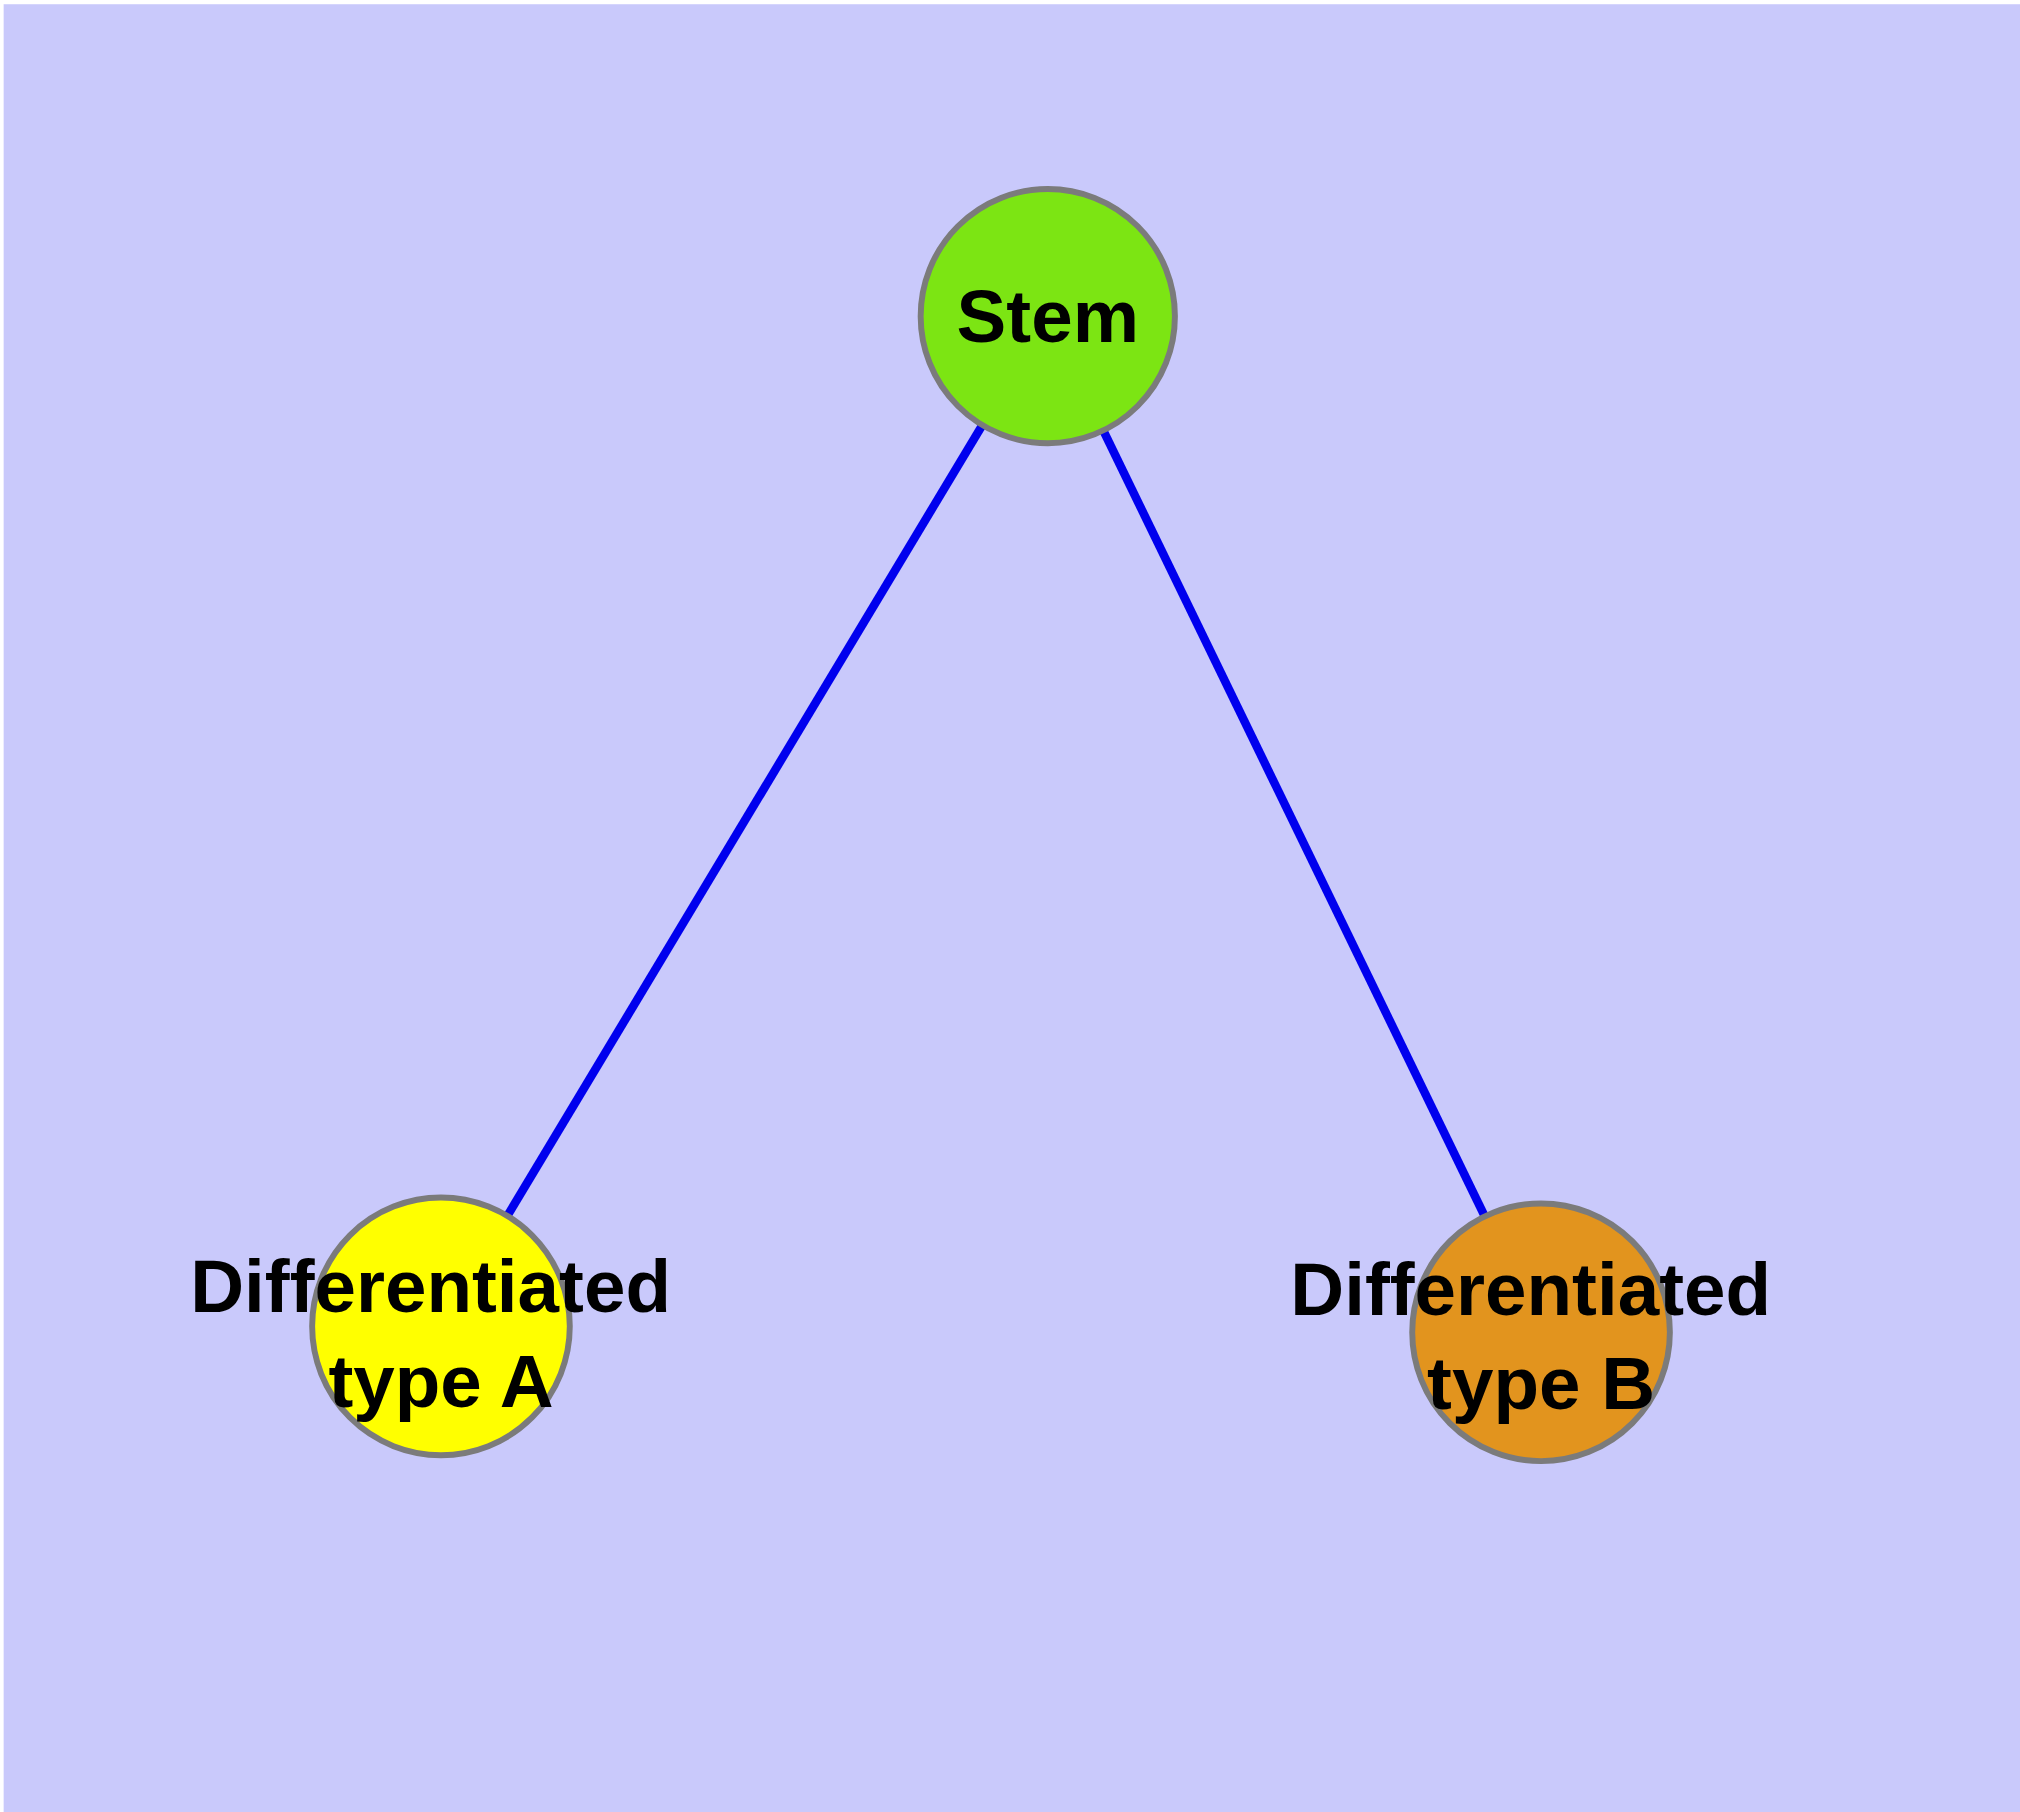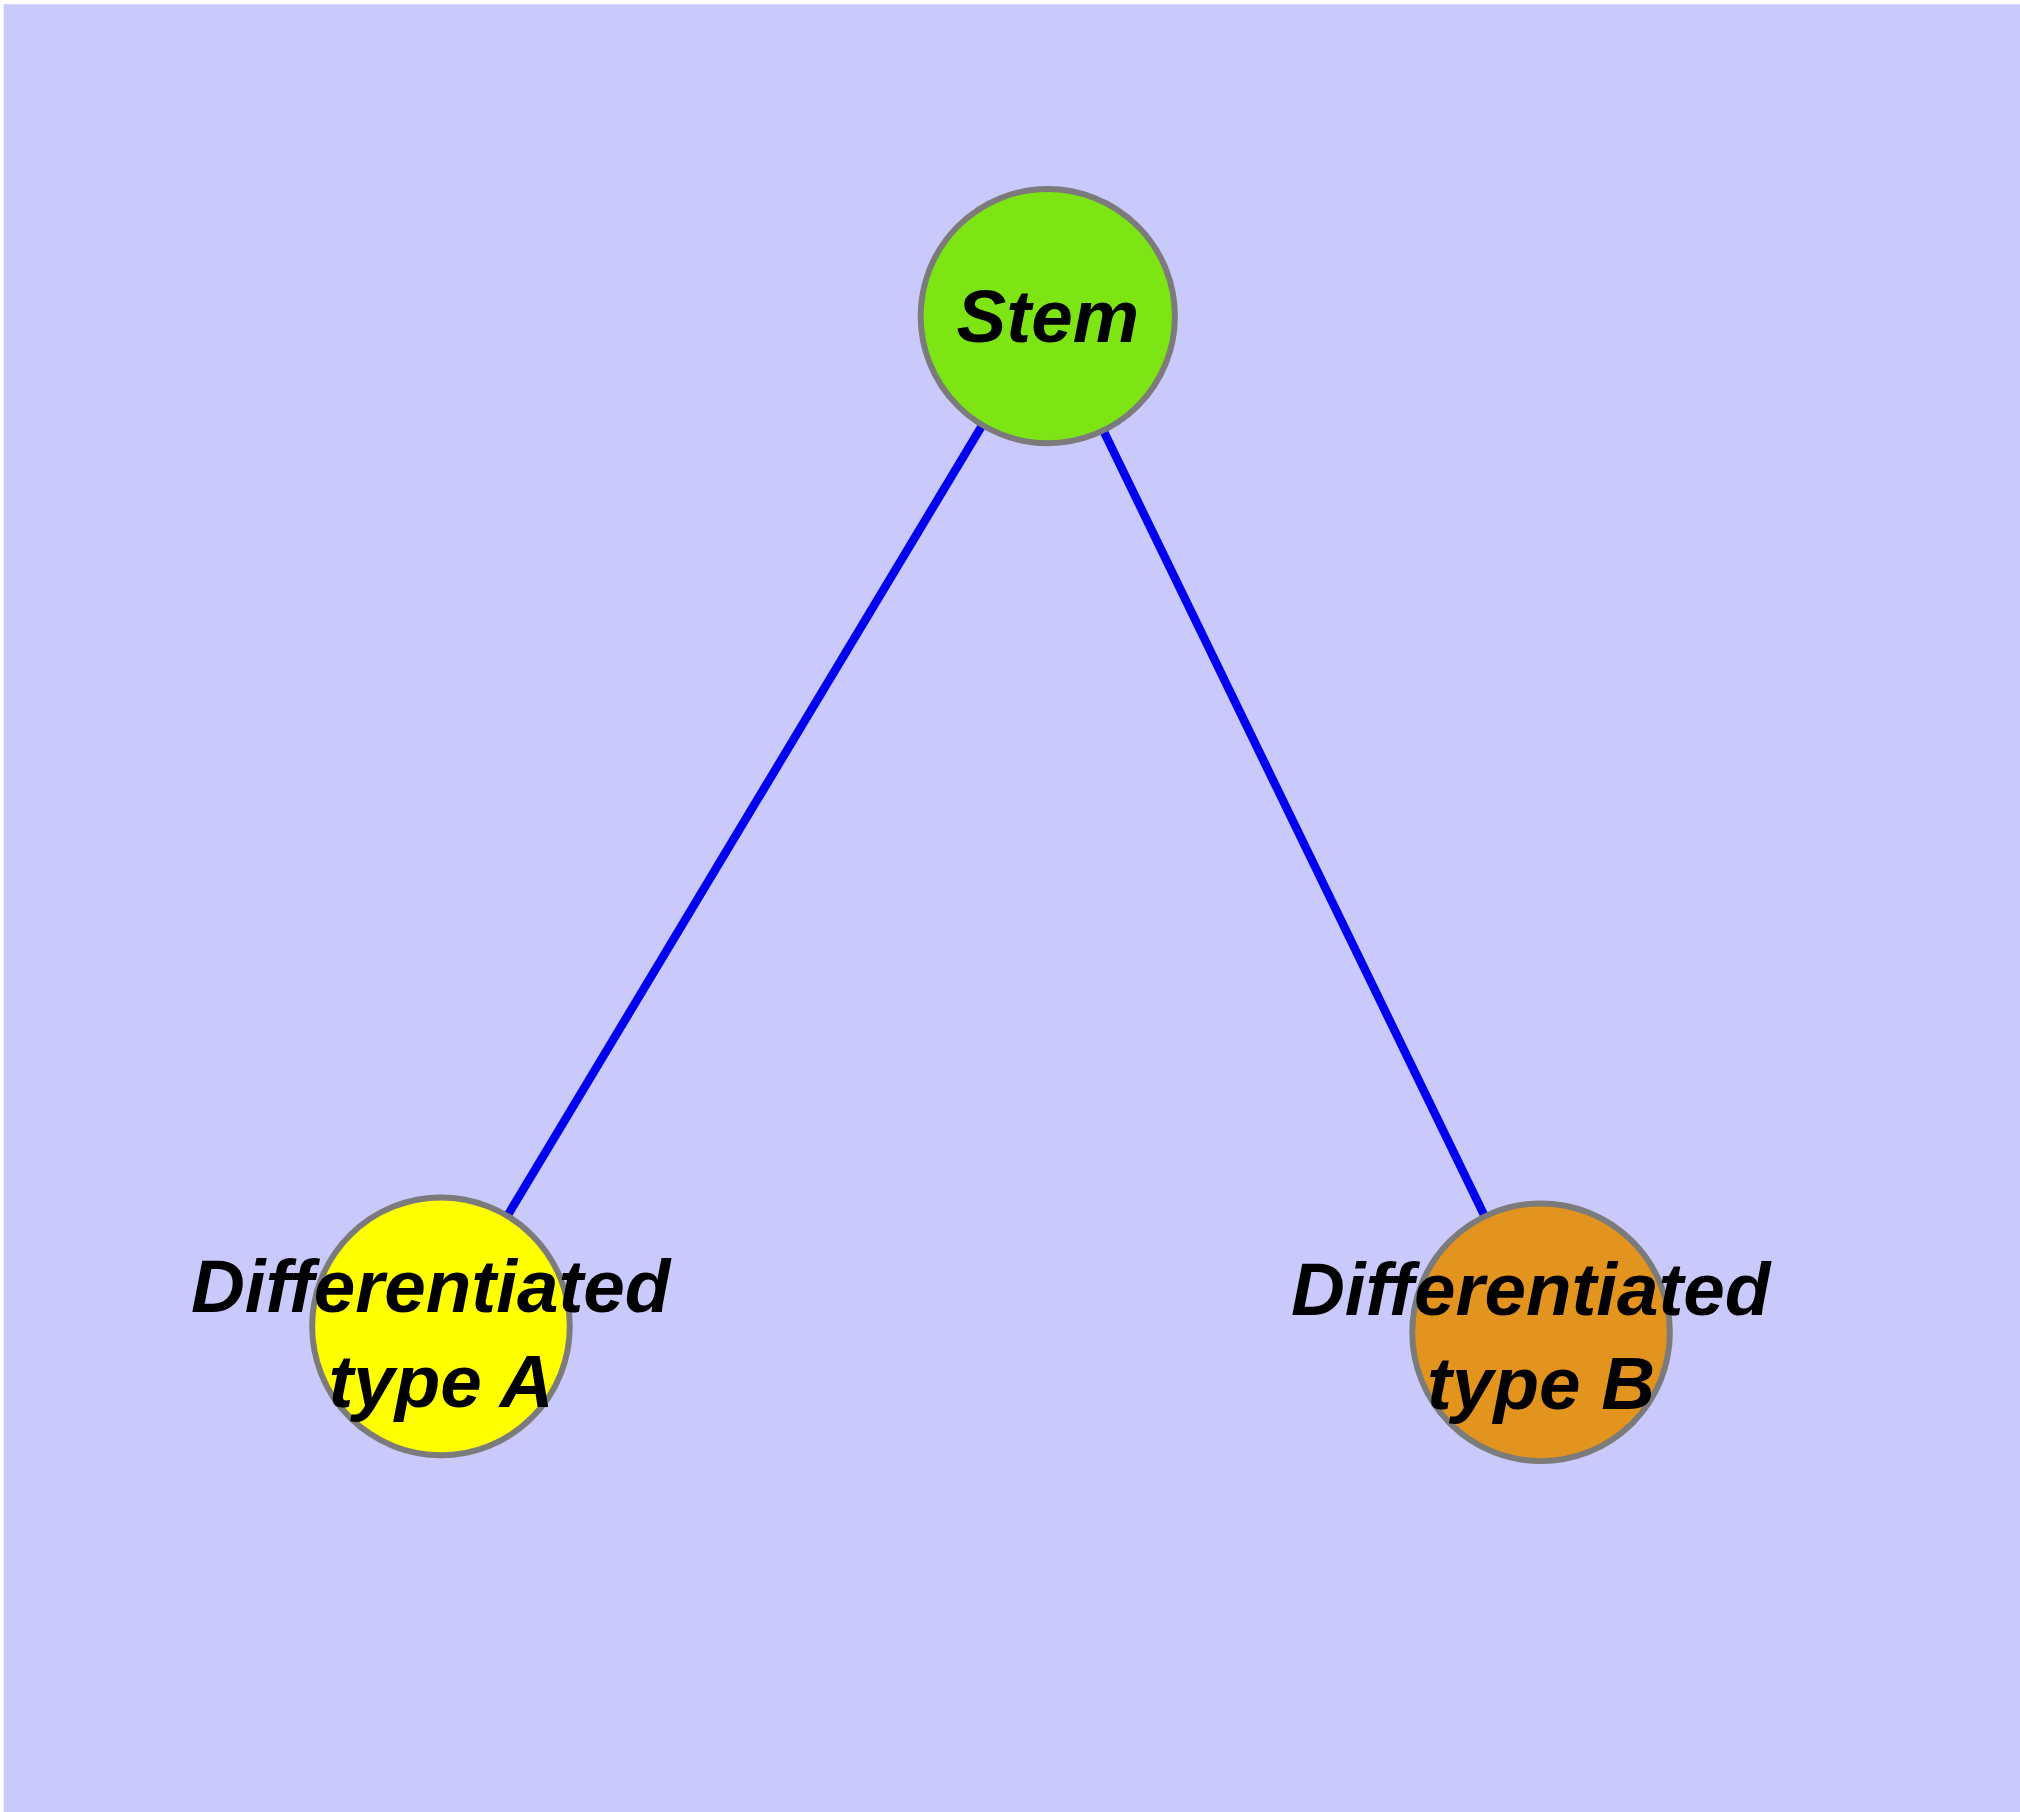--- a/index.html
+++ b/index.html
@@ -8,21 +8,20 @@
     background: #ffffff;
     width: 2021px;
     height: 1812px;
     overflow: hidden;
     font-family: "Liberation Sans", sans-serif;
   }
   .stage {
     position: relative;
     width: 2021px;
     height: 1568px;
-    font-style: italic;
   }
   svg.graph {
     display: block;
     width: 2021px;
     height: 1812px;
   }
   .edge {
     fill: none;
     stroke-width: 10px;
   }

